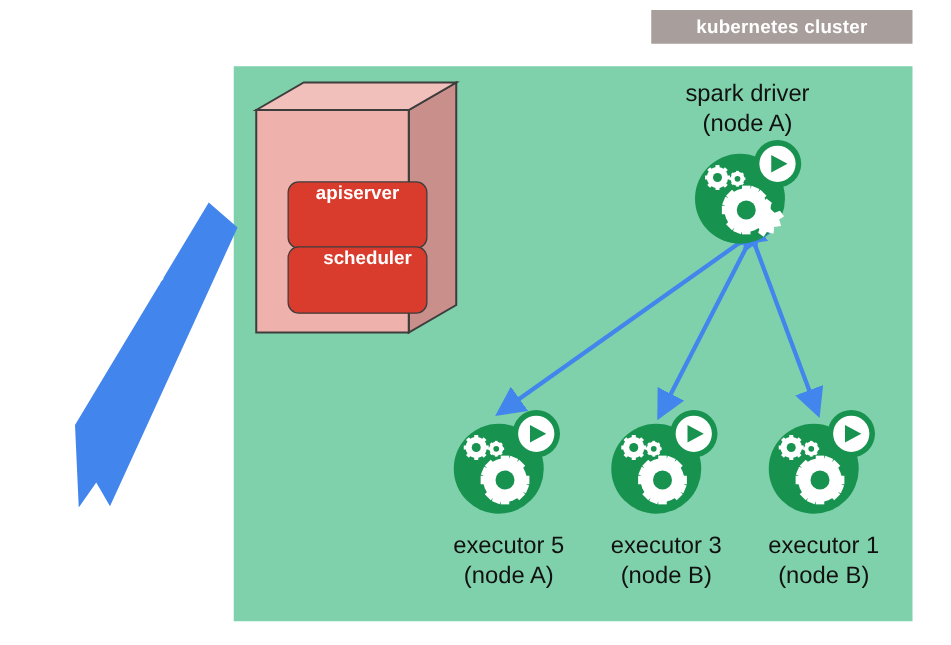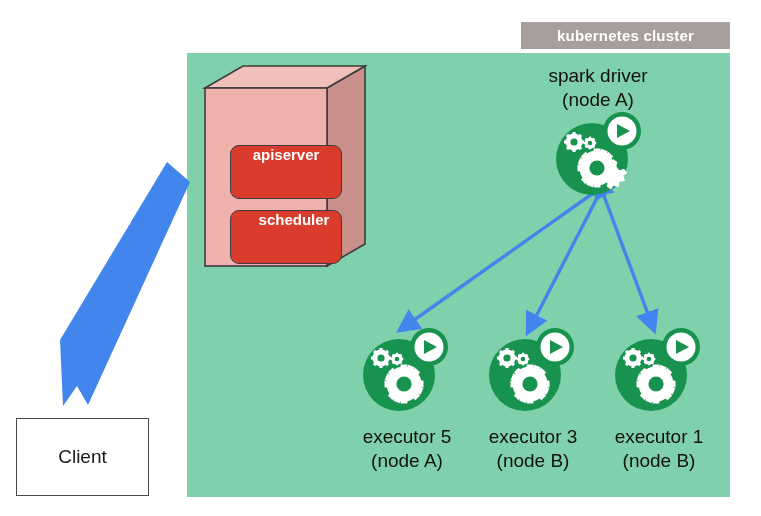--- a/index.html
+++ b/index.html
@@ -37,21 +37,20 @@
     width: 209px;
     height: 27px;
     background: #a89f9c;
     color: #ffffff;
     font-size: 15px;
     font-weight: bold;
     letter-spacing: .2px;
     display: flex;
     align-items: center;
     justify-content: center;
-    margin-top: 14px;
   }
   
   #k8s-box {
     position: absolute;
     left: 205px;
     top: 66px;
     width: 160px;
     height: 210px;
   }
   #k8s-box svg { display: block; overflow: visible; }
@@ -64,21 +63,21 @@
     background: #d93c2d;
     border: 1.6px solid #3d3d3d;
     color: #ffffff;
     font-size: 15px;
     font-weight: bold;
     display: flex;
     justify-content: center;
     box-sizing: border-box;
   }
   #chip-apiserver { top: 79px; }
-  #chip-scheduler { top: 144px; padding-left: 16px; }
+  #chip-scheduler { top: 131px; padding-left: 16px; }
   
   #spark-submit-arrow {
     position: absolute;
     left: 55px;
     top: 160px;
     width: 165px;
     height: 260px;
   }
   #spark-submit-arrow svg { display:block; overflow: visible; }
   #spark-submit-label {
@@ -178,23 +177,20 @@
 
   <div id="spark-submit-arrow">
     <svg width="165" height="260" viewBox="0 0 165 260">
       <polygon points="112,2 135,22 33,245 22,226 8,246 5,180" fill="#4285ec"></polygon>
     </svg>
   </div>
   <div id="spark-submit-label">
     <span>spark-submit</span>
   </div>
 
-  <div id="client-box">
-    <span>Client</span>
-  </div>
 
   <svg id="connectors" viewBox="0 0 761 516">
     <defs>
       <marker id="ah" markerWidth="7" markerHeight="7" refX="5.6" refY="3.5" orient="auto">
         <polygon points="0,0 7,3.5 0,7" fill="#4285ec"></polygon>
       </marker>
     </defs>
     <g stroke="#4285ec" stroke-width="3.4" fill="none" marker-start="url(#ah)" marker-end="url(#ah)">
       <line x1="592" y1="194" x2="400" y2="330"></line>
       <line x1="597" y1="198" x2="528" y2="332"></line>

